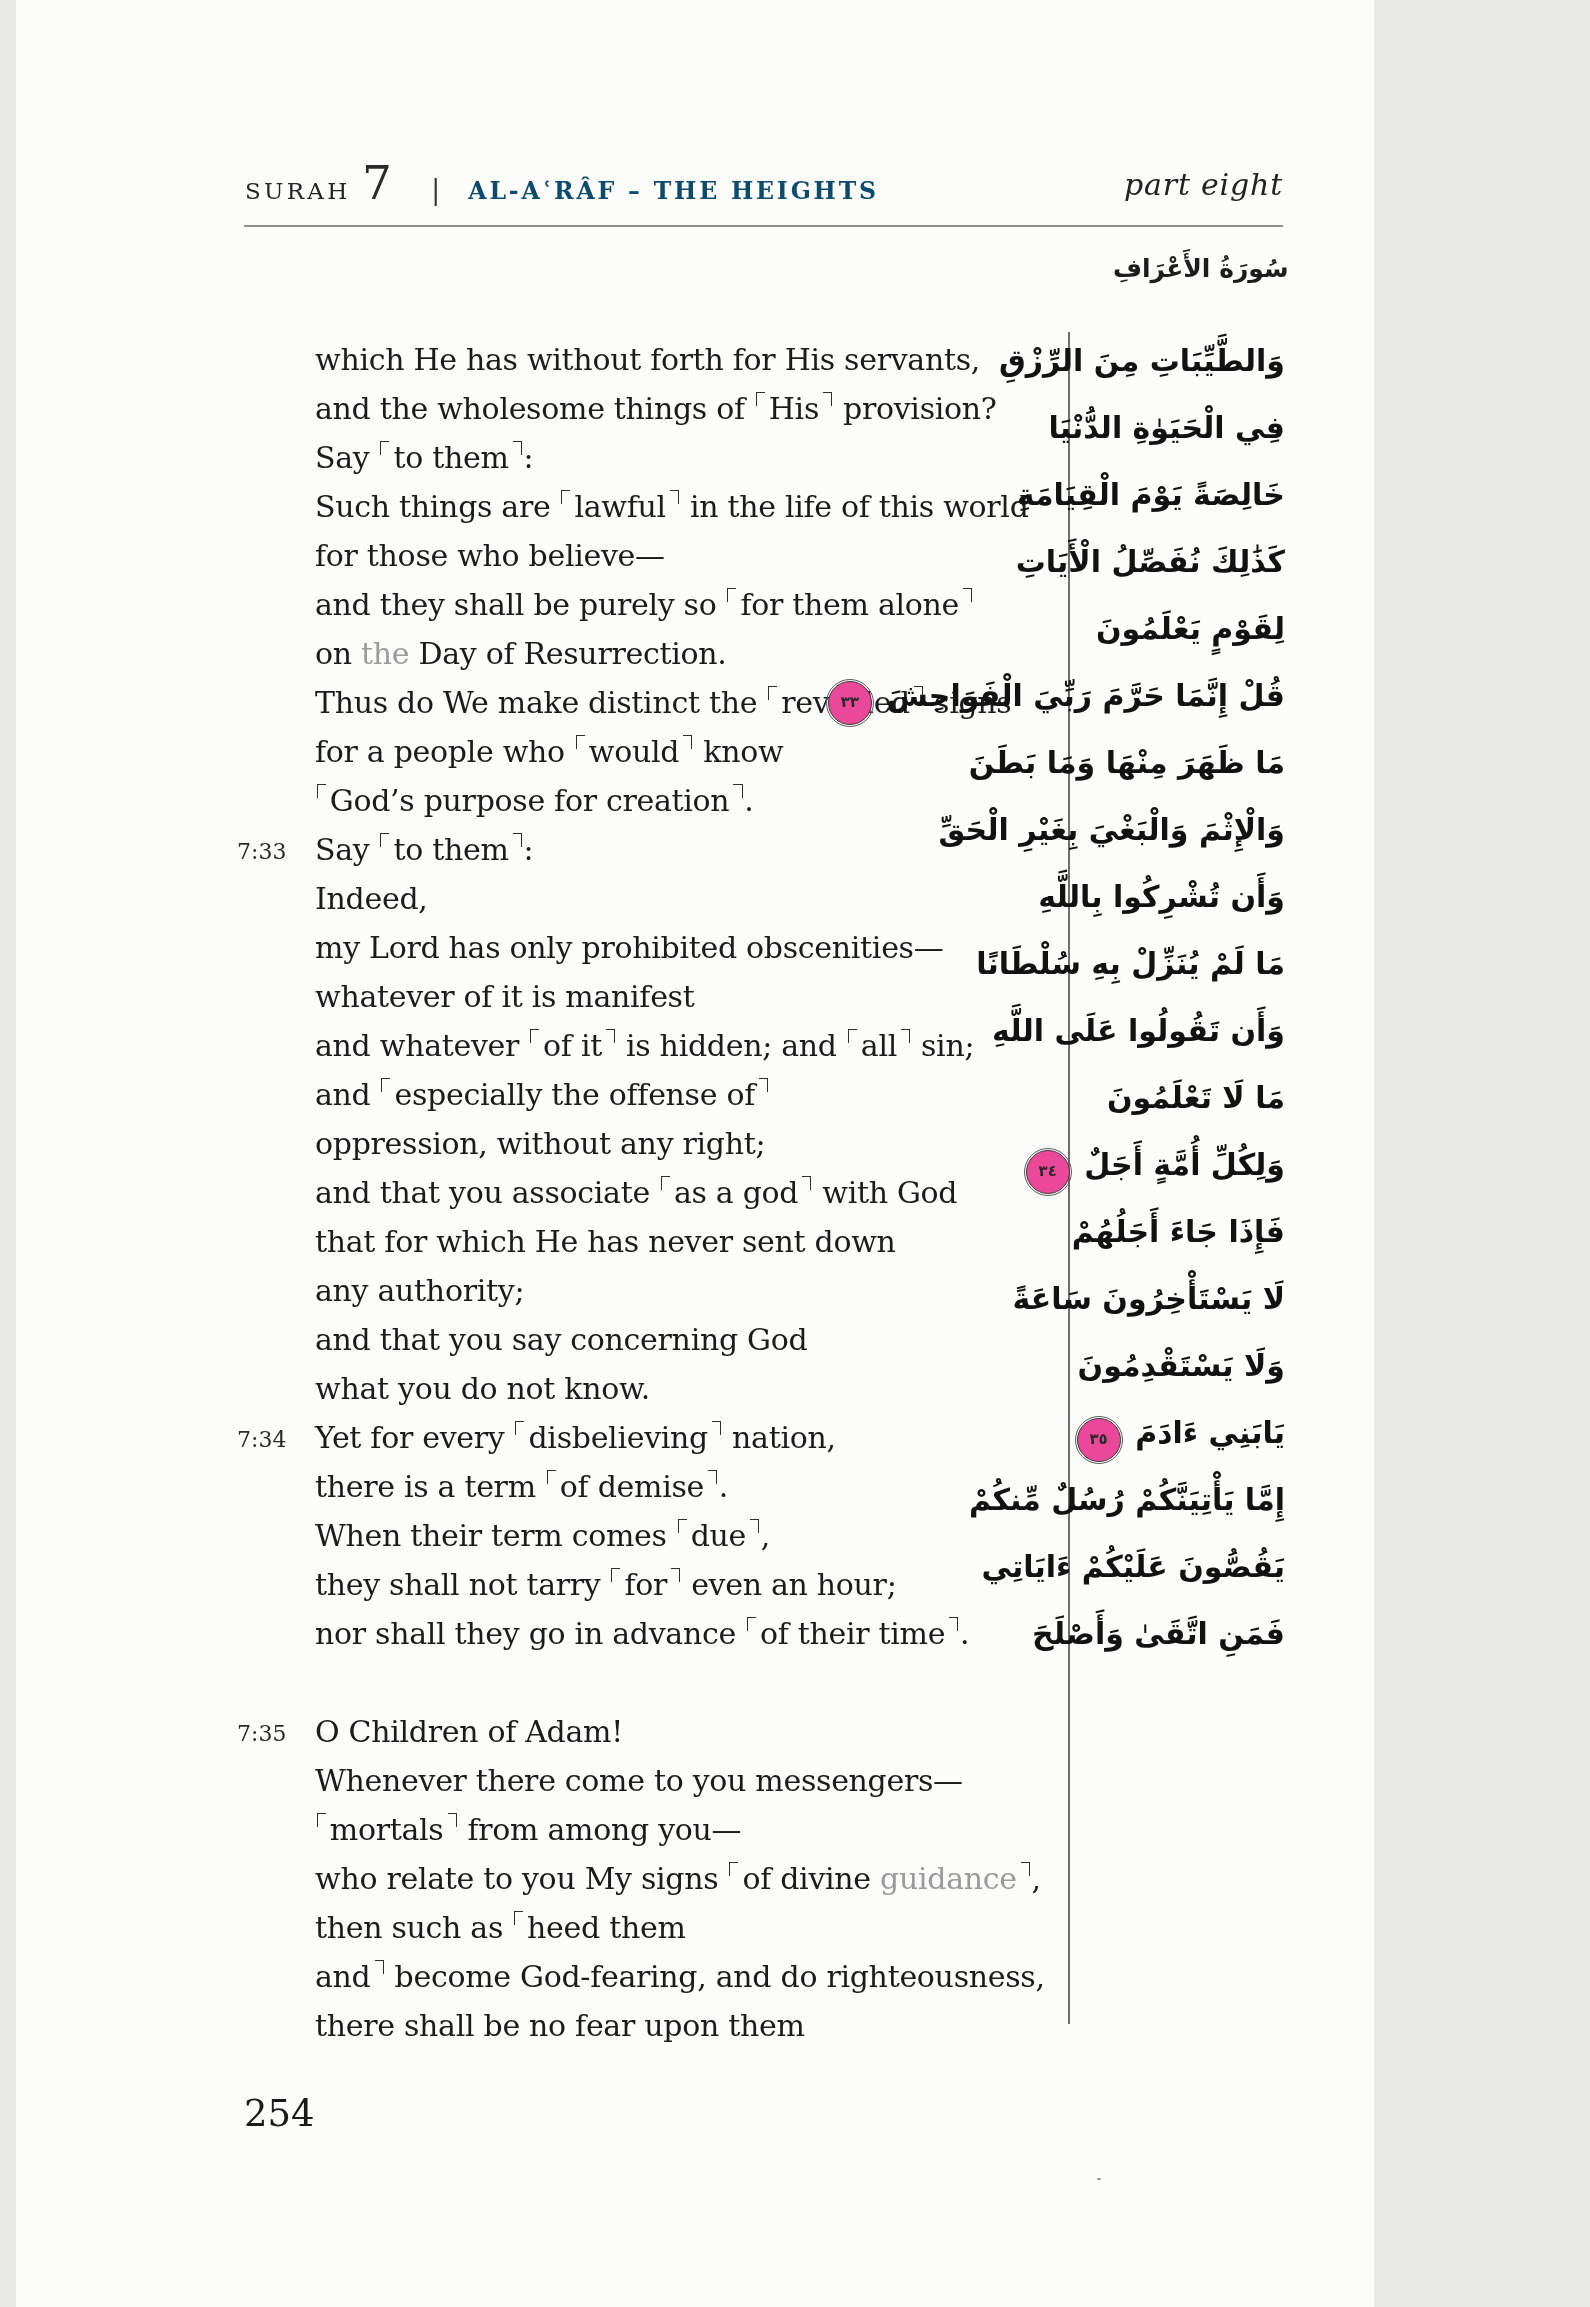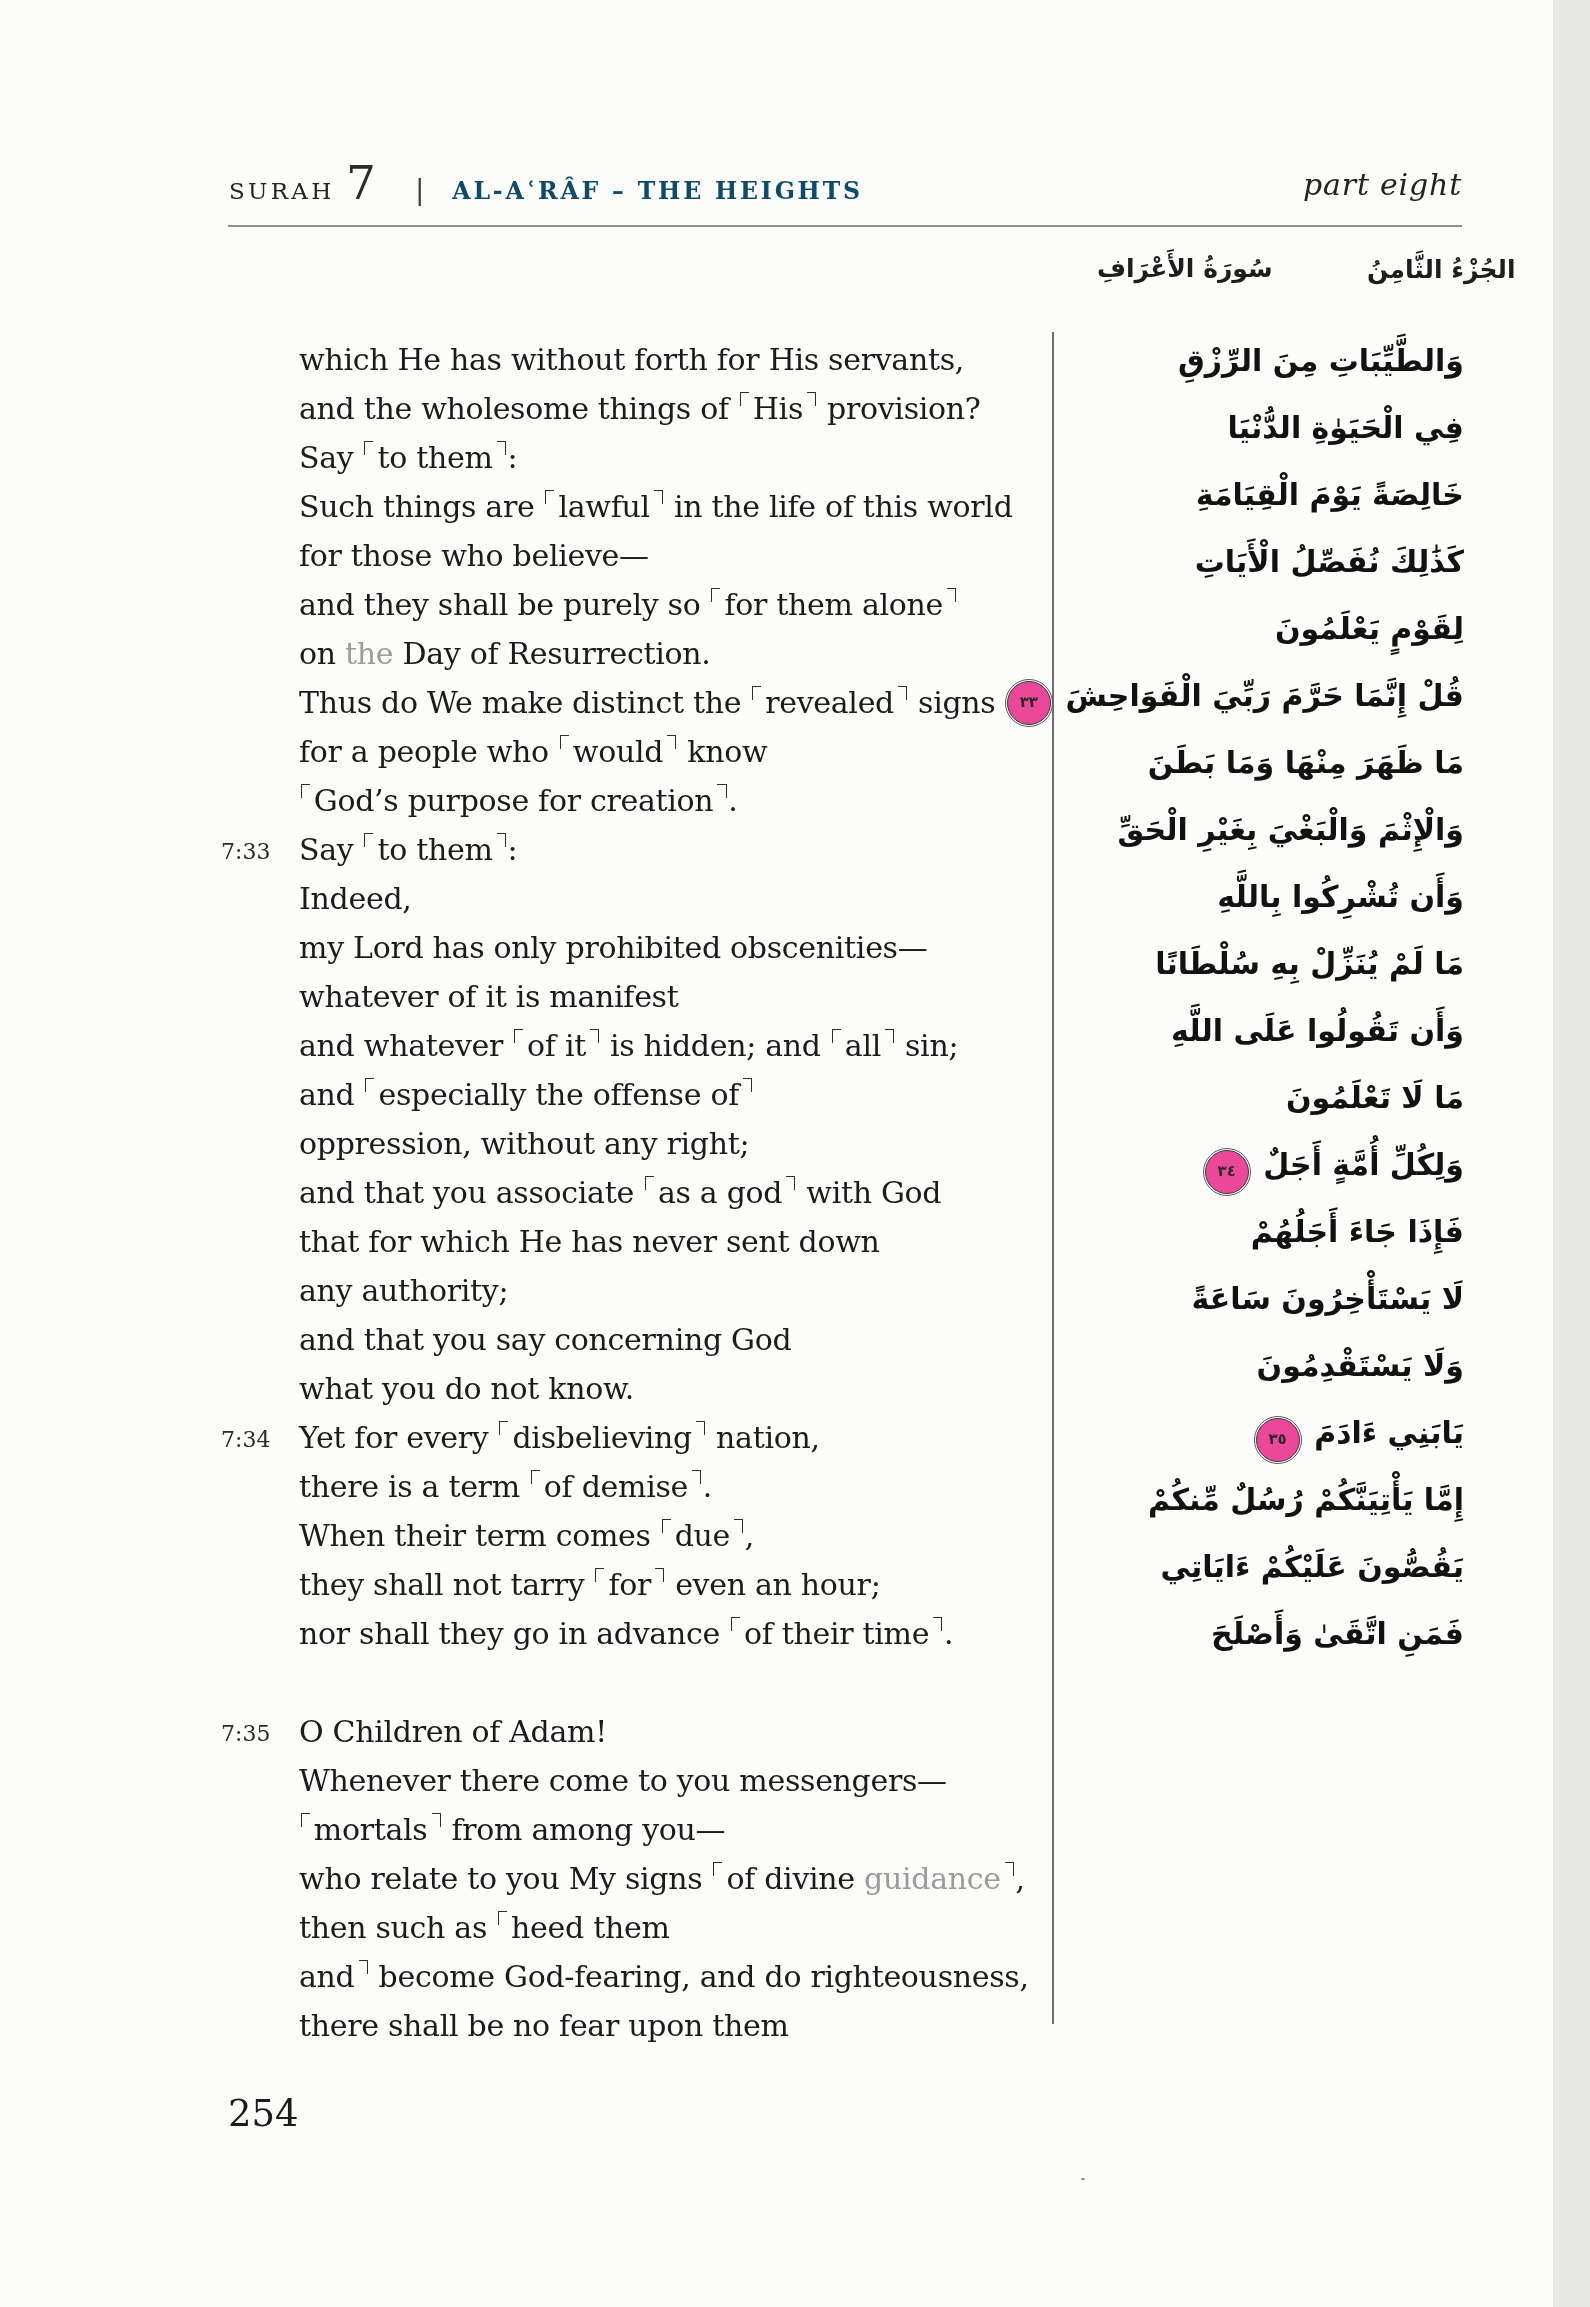--- a/index.html
+++ b/index.html
@@ -1,23 +1,24 @@
 <!DOCTYPE html>
 <html style="font-size:13px"><head>
 <meta charset="utf-8">
 <style>
   html,body{margin:0;padding:0;}
   body{background:#e8e8e6;}
   .page{
     position:relative;
-    width:1553px;height:2307px;
+    width:1358px;height:2307px;
     background:#fcfcfa;
     overflow:hidden;
     font-family:"DejaVu Serif", serif;
     color:#1b1b1b;
+    margin-left:16px;
   }
 
   
   .hdr-left{
     position:absolute;left:229px;top:159px;
     display:flex;align-items:baseline;
     white-space:nowrap;
   }
   .surah-label{font-size:23px;letter-spacing:3.3px;color:#242424;}
   .surah-number{font-size:47px;line-height:47px;margin-left:11.4px;color:#2a2a2a;}

